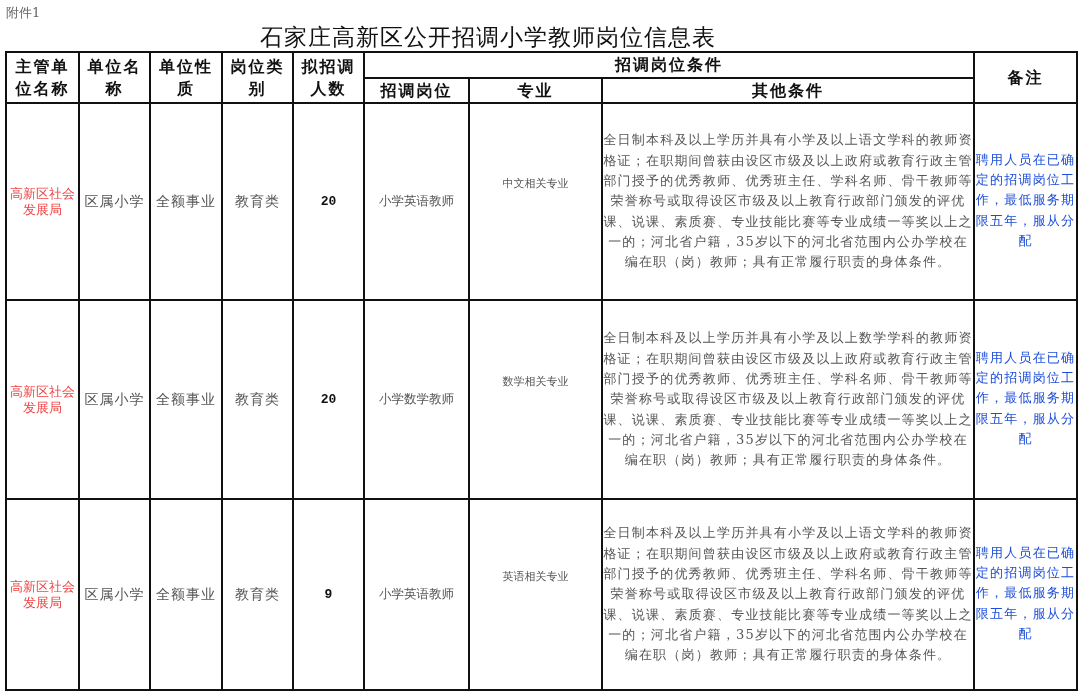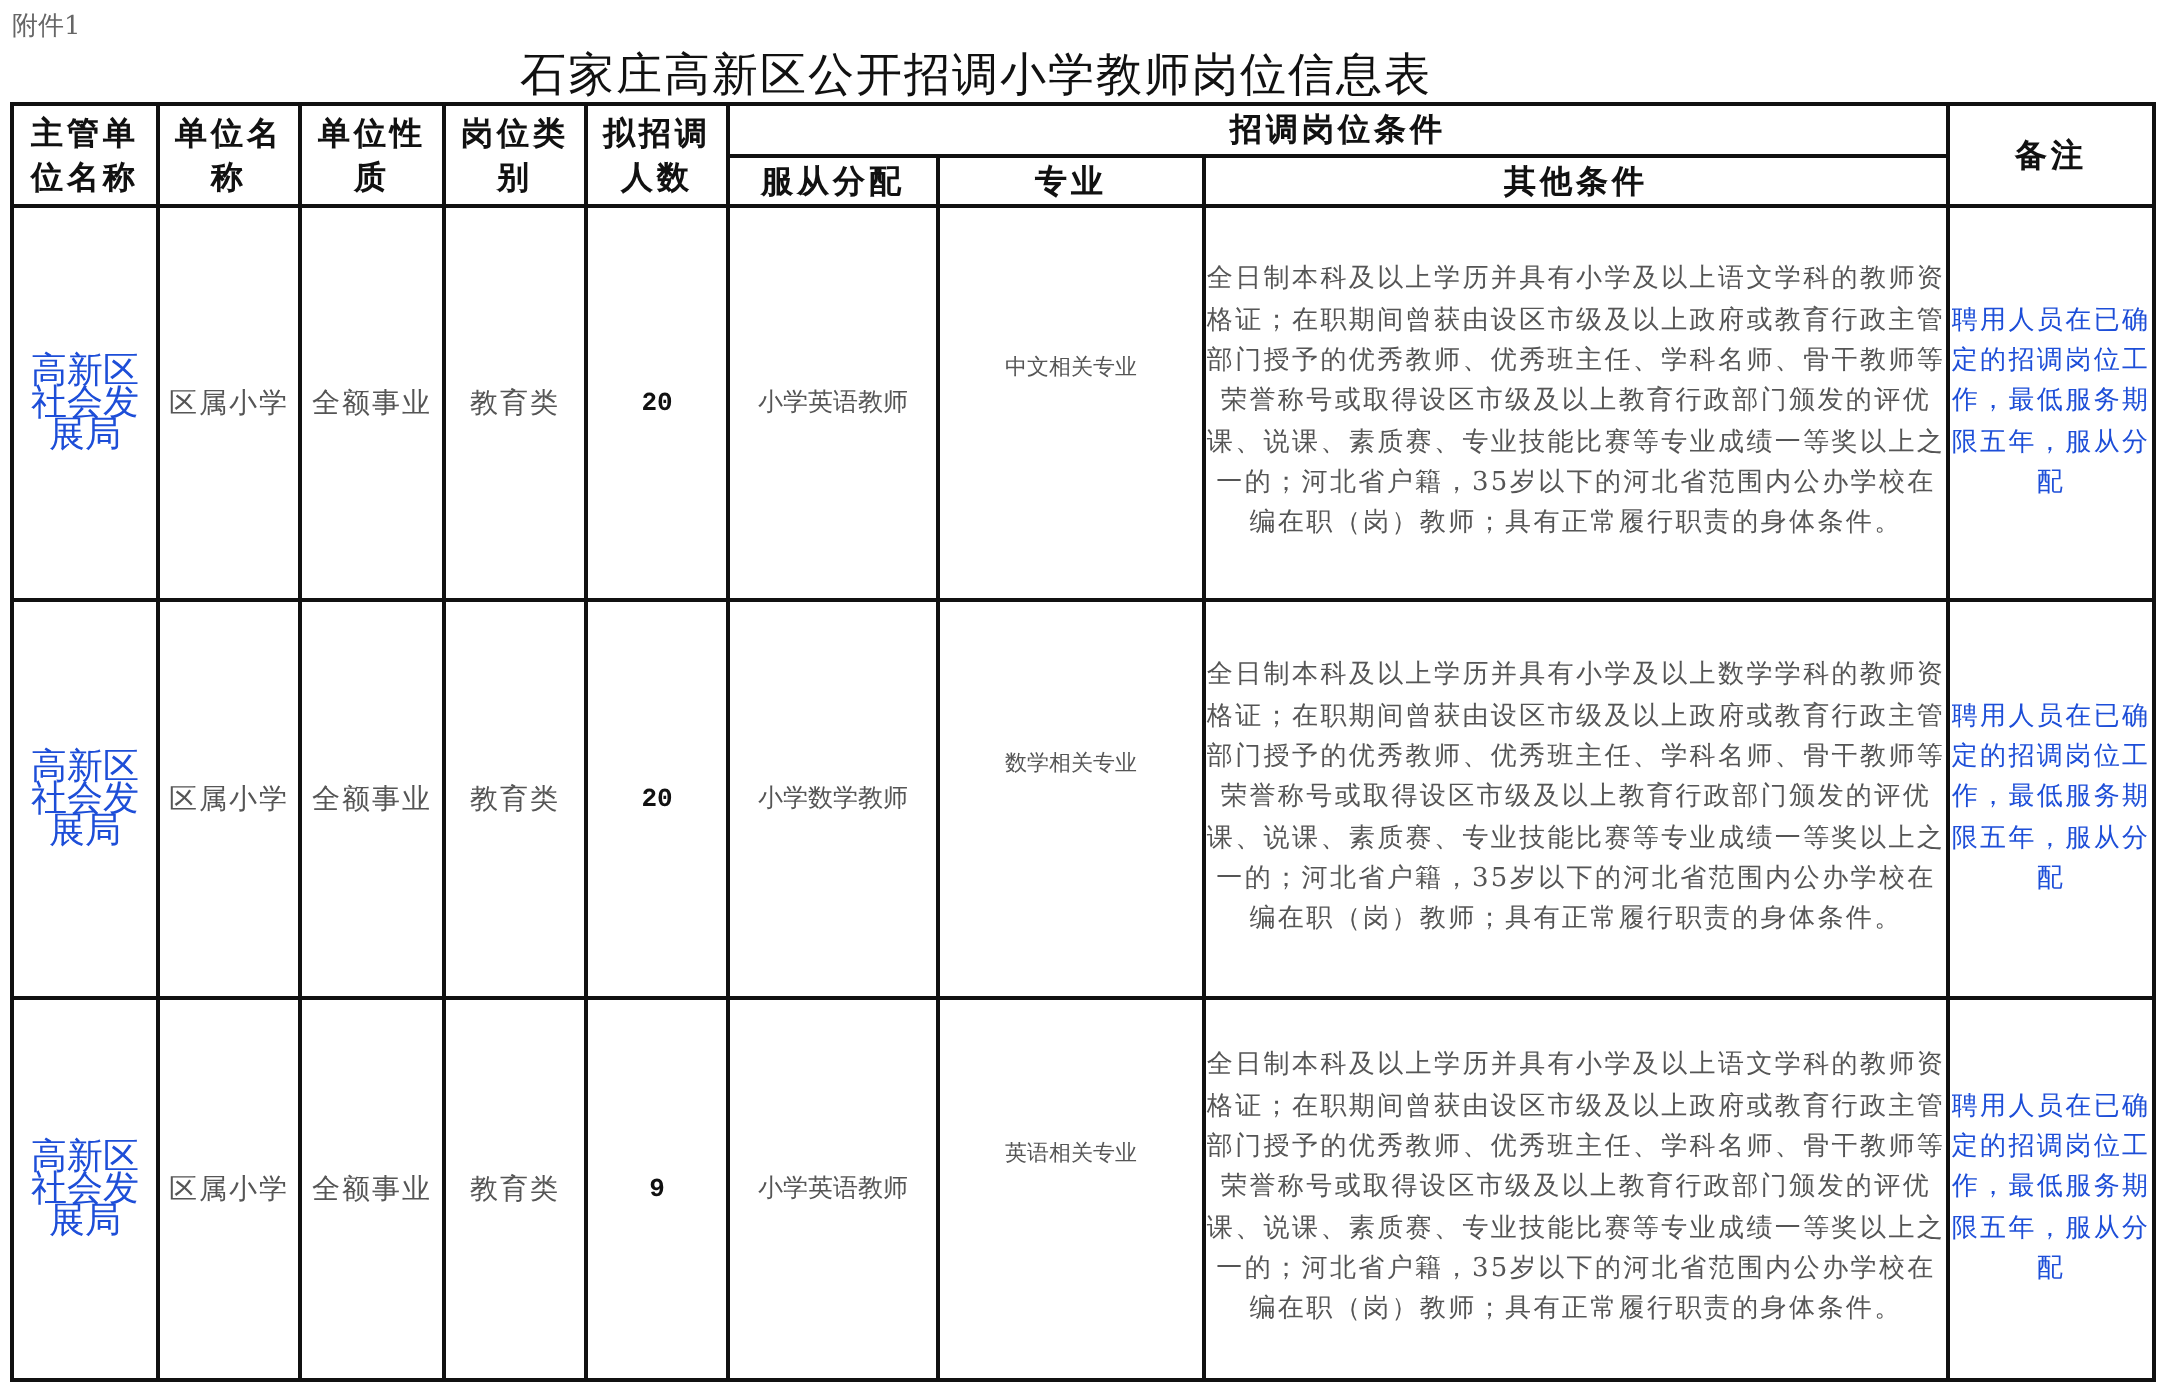--- a/index.html
+++ b/index.html
@@ -20,21 +20,21 @@
   }
   table.info td, table.info th {
     border: 2px solid #111; padding: 0; text-align: center; vertical-align: middle;
   }
   table.info th {
     font-weight: bold; font-size: 16px; color: #111; line-height: 22px; letter-spacing: 2px;
   }
   th.h-top { height: 24px; }
   th.h-sub { height: 23px; }
   td.cell { font-size: 14px; color: #555; letter-spacing: 1px; }
-  td.small { font-size: 18px; color: #1d4ed8; line-height: 16px; letter-spacing: 0; }
+  td.small { font-size: 13px; color: #ef4444; line-height: 16px; letter-spacing: 0; }
   td.num { font-family: Liberation Mono, monospace; font-weight: bold; font-size: 13px; color: #111; }
   td.pos { font-size: 12.5px; color: #555; }
   td.major { font-size: 11px; color: #555; }
   td.major span { position: relative; top: -18px; }
   td.cond {
     text-align: justify; vertical-align: top; font-size: 13px; color: #555;
     line-height: 20.3px; padding: 10px 3px 4px 5px; letter-spacing: 1.2px; margin-top: 15px;
   }
   td.remark {
     text-align: left; font-size: 13px; color: #1d4ed8; line-height: 20.3px;
@@ -66,21 +66,21 @@
     <tr>
       <th class="h-top" rowspan="2">主管单位名称</th>
       <th class="h-top" rowspan="2">单位名称</th>
       <th class="h-top" rowspan="2">单位性质</th>
       <th class="h-top" rowspan="2">岗位类别</th>
       <th class="h-top" rowspan="2">拟招调人数</th>
       <th class="h-top" colspan="3">招调岗位条件</th>
       <th class="h-top" rowspan="2">备注</th>
     </tr>
     <tr>
-      <th class="h-sub">服从分配</th>
+      <th class="h-sub">招调岗位</th>
       <th class="h-sub">专业</th>
       <th class="h-sub">其他条件</th>
     </tr>
   </thead>
   <tbody>
     <tr class="row1">
       <td class="small">高新区社会发展局</td>
       <td class="cell">区属小学</td>
       <td class="cell">全额事业</td>
       <td class="cell">教育类</td>

